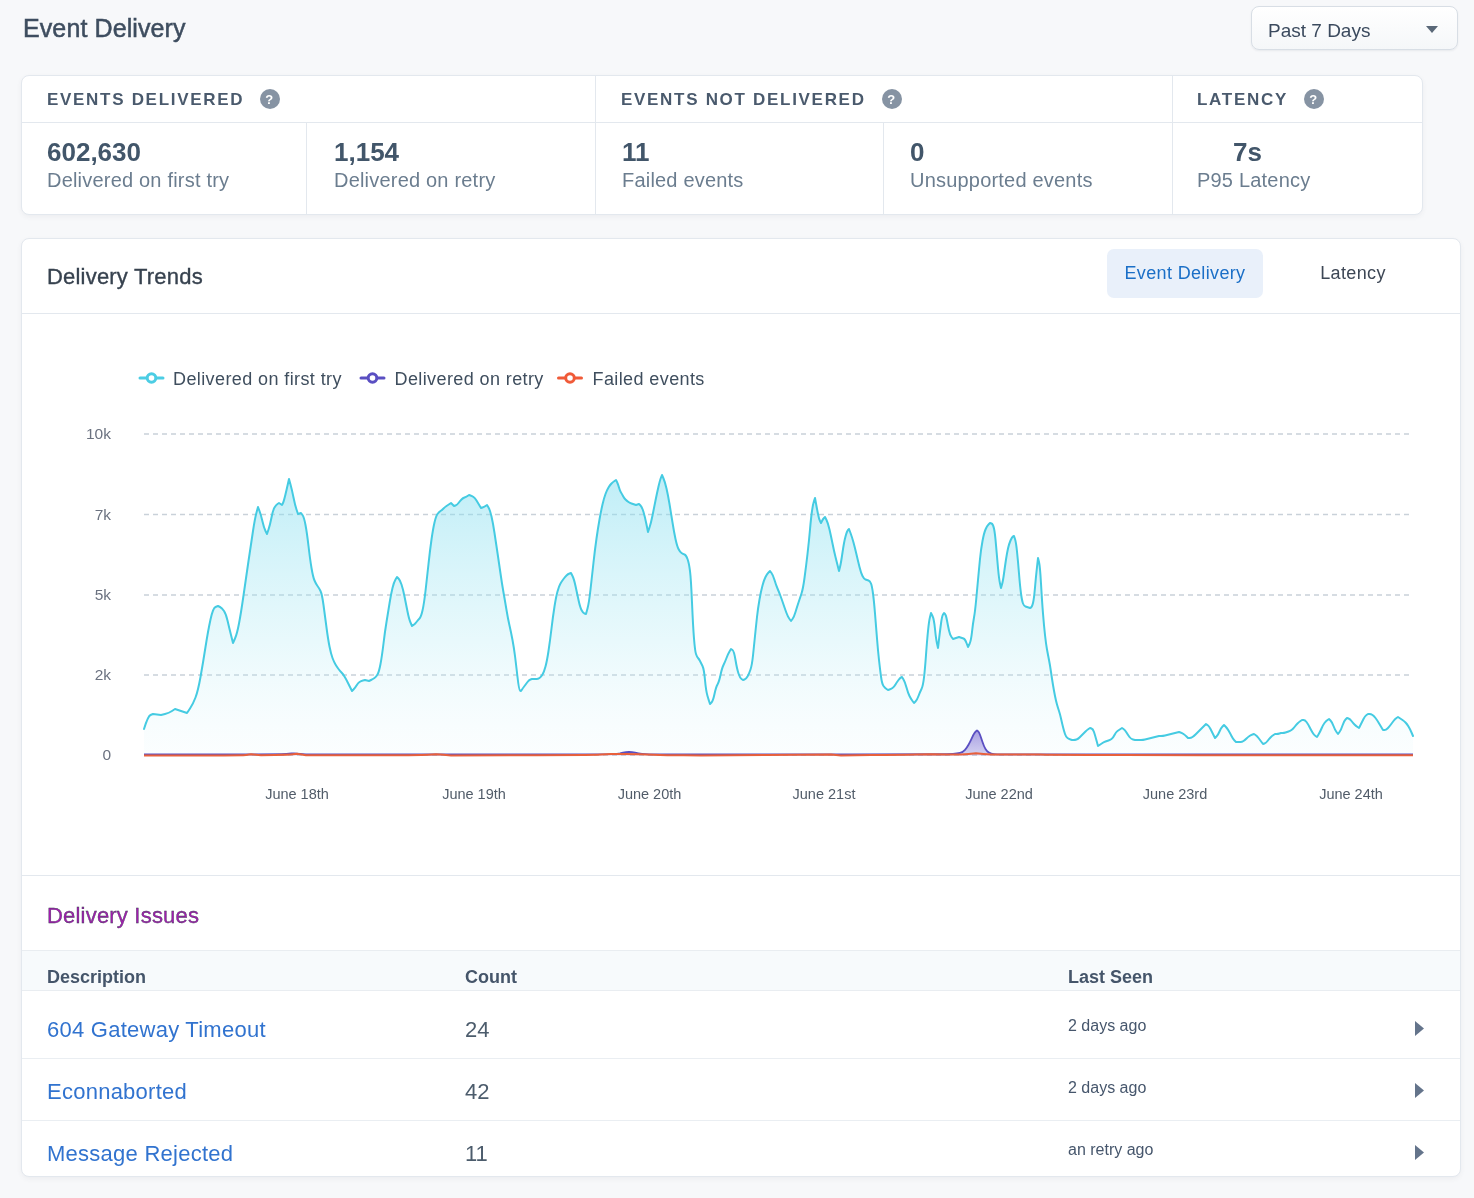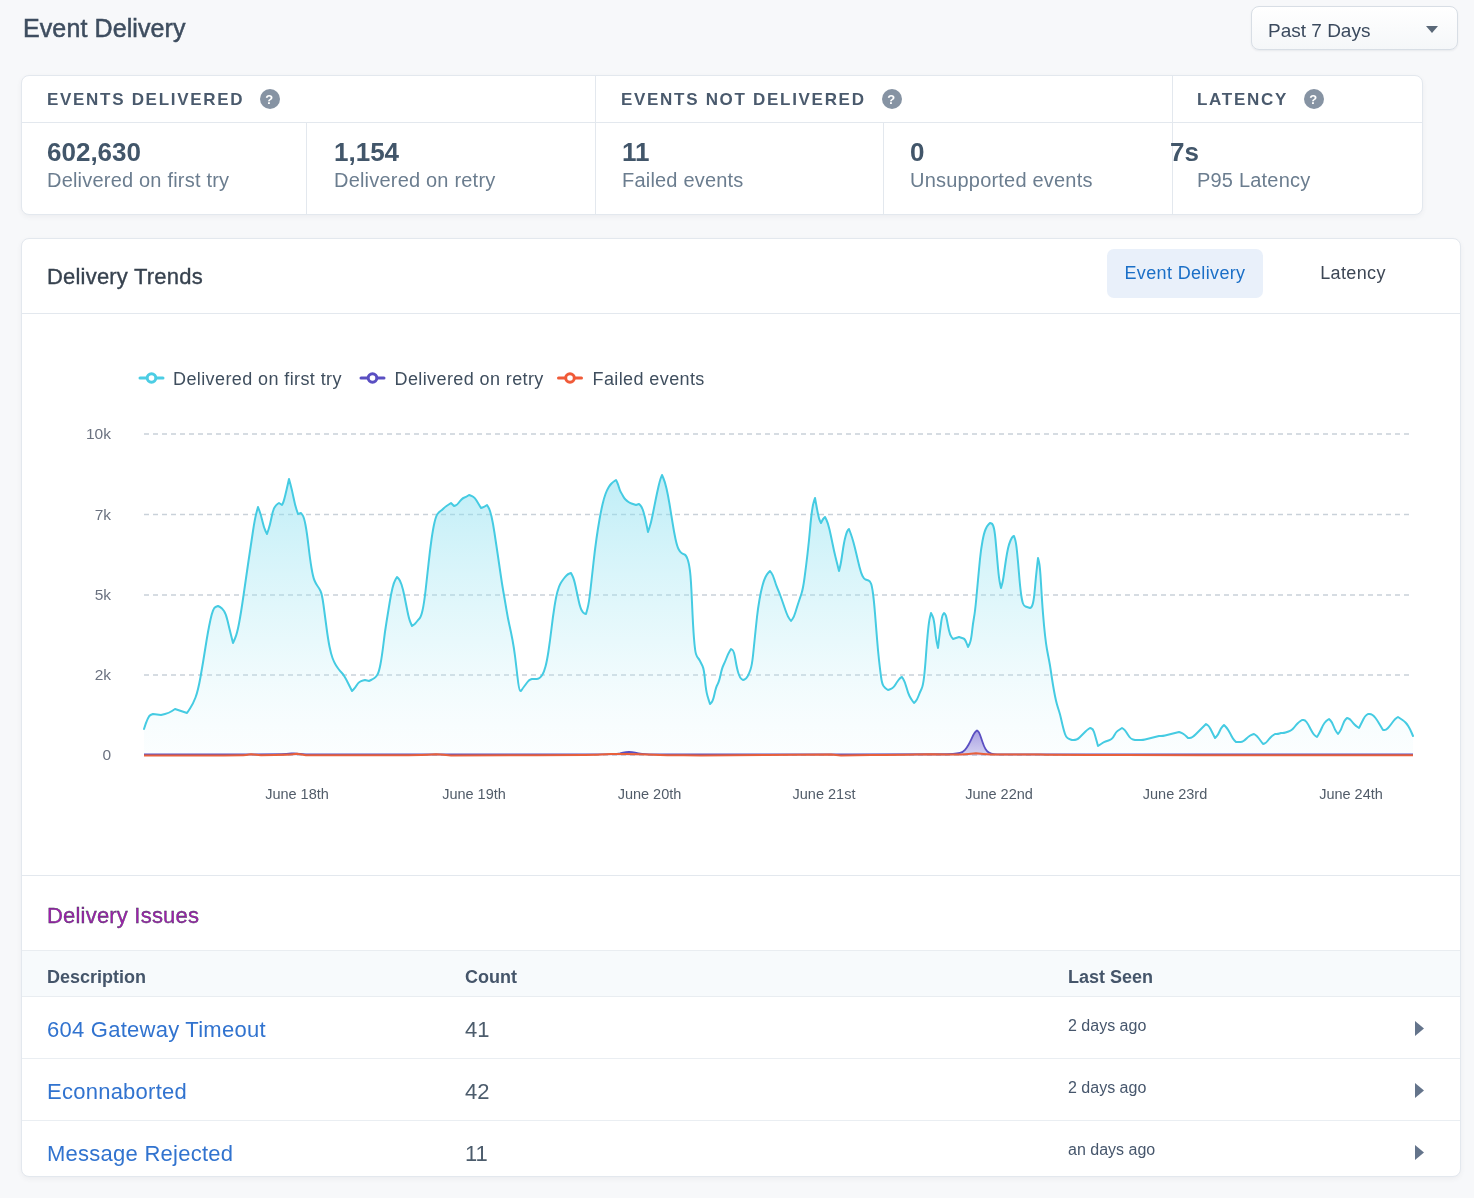--- a/index.html
+++ b/index.html
@@ -16,21 +16,21 @@
 .vdiv2 { position:absolute; top:47px; bottom:0; width:1px; background:#e3e8ee; }
 .val { position:absolute; top:61px; font-size:26px; font-weight:700; color:#42566a; }
 .lbl { position:absolute; top:93px; font-size:20px; color:#6b7d8f; letter-spacing:0.2px; }
 .main { left:21px; top:238px; width:1440px; height:939px; }
 .main .hdr { position:absolute; top:0; height:75px; border-bottom:1px solid #e3e8ee; width:100%; }
 .ct { position:absolute; left:25px; top:25px; font-size:22px; font-weight:400; color:#37424f; -webkit-text-stroke:0.35px #37424f; letter-spacing:0.2px; }
 .tab1 { position:absolute; left:1085px; top:10px; width:156px; height:49px; background:#e9f0fa; border-radius:7px; text-align:center; line-height:49px; font-size:18px; font-weight:400; color:#1b6fc7; letter-spacing:0.35px; }
 .tab2 { position:absolute; left:1271px; top:10px; width:120px; height:49px; text-align:center; line-height:49px; font-size:18px; font-weight:400; color:#3d4755; letter-spacing:0.35px; }
 .div2 { position:absolute; left:0; top:636px; width:100%; height:1px; background:#e3e8ee; }
 .it { position:absolute; left:25px; top:664px; font-size:22px; font-weight:400; color:#a21caf; -webkit-text-stroke:0.35px #37424f; letter-spacing:0.2px; }
-.thead { position:absolute; left:0; top:711px; width:100%; height:47px; background:#f7fafc; border-top:1px solid #e9edf1; border-bottom:1px solid #e9edf1; }
+.thead { position:absolute; left:0; top:711px; width:100%; height:41px; background:#f7fafc; border-top:1px solid #e9edf1; border-bottom:1px solid #e9edf1; }
 .thead span { position:absolute; top:16px; font-size:18px; font-weight:700; color:#45556a; }
 .row { position:absolute; left:0; width:100%; height:62px; border-bottom:1px solid #eaeef2; }
 .row.last { border-bottom:none;text-decoration:underline; }
 .row a { position:absolute; left:25px; top:20px; font-size:22px; color:#3173cf; text-decoration:none; letter-spacing:0.25px; }
 .row .cnt { position:absolute; left:443px; top:20px; font-size:22px; color:#4c5c6c; }
 .row .seen { position:absolute; left:1046px; top:20px; font-size:16px; color:#46566c; }
 .chev { position:absolute; left:1392px; top:23px; }
 </style></head>
 <body>
 <div class="h1">Event Delivery</div>
@@ -58,21 +58,21 @@
           <text x="10" y="14.8" text-anchor="middle" style="font:bold 13px &quot;Liberation Sans&quot;,sans-serif;fill:#fff">?</text>
         </svg></span></span>
   <span class="val" style="left:25px;">602,630</span>
   <span class="lbl" style="left:25px;">Delivered on first try</span>
   <span class="val" style="left:312px;">1,154</span>
   <span class="lbl" style="left:312px;">Delivered on retry</span>
   <span class="val" style="left:600px;">11</span>
   <span class="lbl" style="left:600px;">Failed events</span>
   <span class="val" style="left:888px;">0</span>
   <span class="lbl" style="left:888px;">Unsupported events</span>
-  <span class="val" style="left:1148px;">7s</span>
+  <span class="val" style="left:1211px;">7s</span>
   <span class="lbl" style="left:1175px;">P95 Latency</span>
 </div>
 
 <div class="card main">
   <div class="hdr"></div>
   <div class="ct">Delivery Trends</div>
   <div class="tab1">Event Delivery</div>
   <div class="tab2">Latency</div>
   <svg width="1438" height="636" viewBox="21 313 1438 636" style="position:absolute;left:0;top:75px;">
       <defs>
@@ -121,35 +121,35 @@
     </svg>
   <div class="div2"></div>
   <div class="it">Delivery Issues</div>
   <div class="thead">
     <span style="left:25px;">Description</span>
     <span style="left:443px;">Count</span>
     <span style="left:1046px;">Last Seen</span>
   </div>
   <div class="row" style="top:758px;">
       <a>604 Gateway Timeout</a>
-      <span class="cnt">41</span>
+      <span class="cnt">24</span>
       <span class="seen">2 days ago</span>
       <svg class="chev" width="11" height="17" viewBox="0 0 11 17">
         <path d="M1 1 L10 8.5 L1 16 Z" fill="#64748b"></path>
       </svg>
     </div>
   <div class="row" style="top:820px;">
       <a>Econnaborted</a>
       <span class="cnt">42</span>
       <span class="seen">2 days ago</span>
       <svg class="chev" width="11" height="17" viewBox="0 0 11 17">
         <path d="M1 1 L10 8.5 L1 16 Z" fill="#64748b"></path>
       </svg>
     </div>
   <div class="row last" style="top:882px;">
       <a>Message Rejected</a>
       <span class="cnt">11</span>
-      <span class="seen">an days ago</span>
+      <span class="seen">an retry ago</span>
       <svg class="chev" width="11" height="17" viewBox="0 0 11 17">
         <path d="M1 1 L10 8.5 L1 16 Z" fill="#64748b"></path>
       </svg>
     </div>
 </div>
 
 </body></html>

